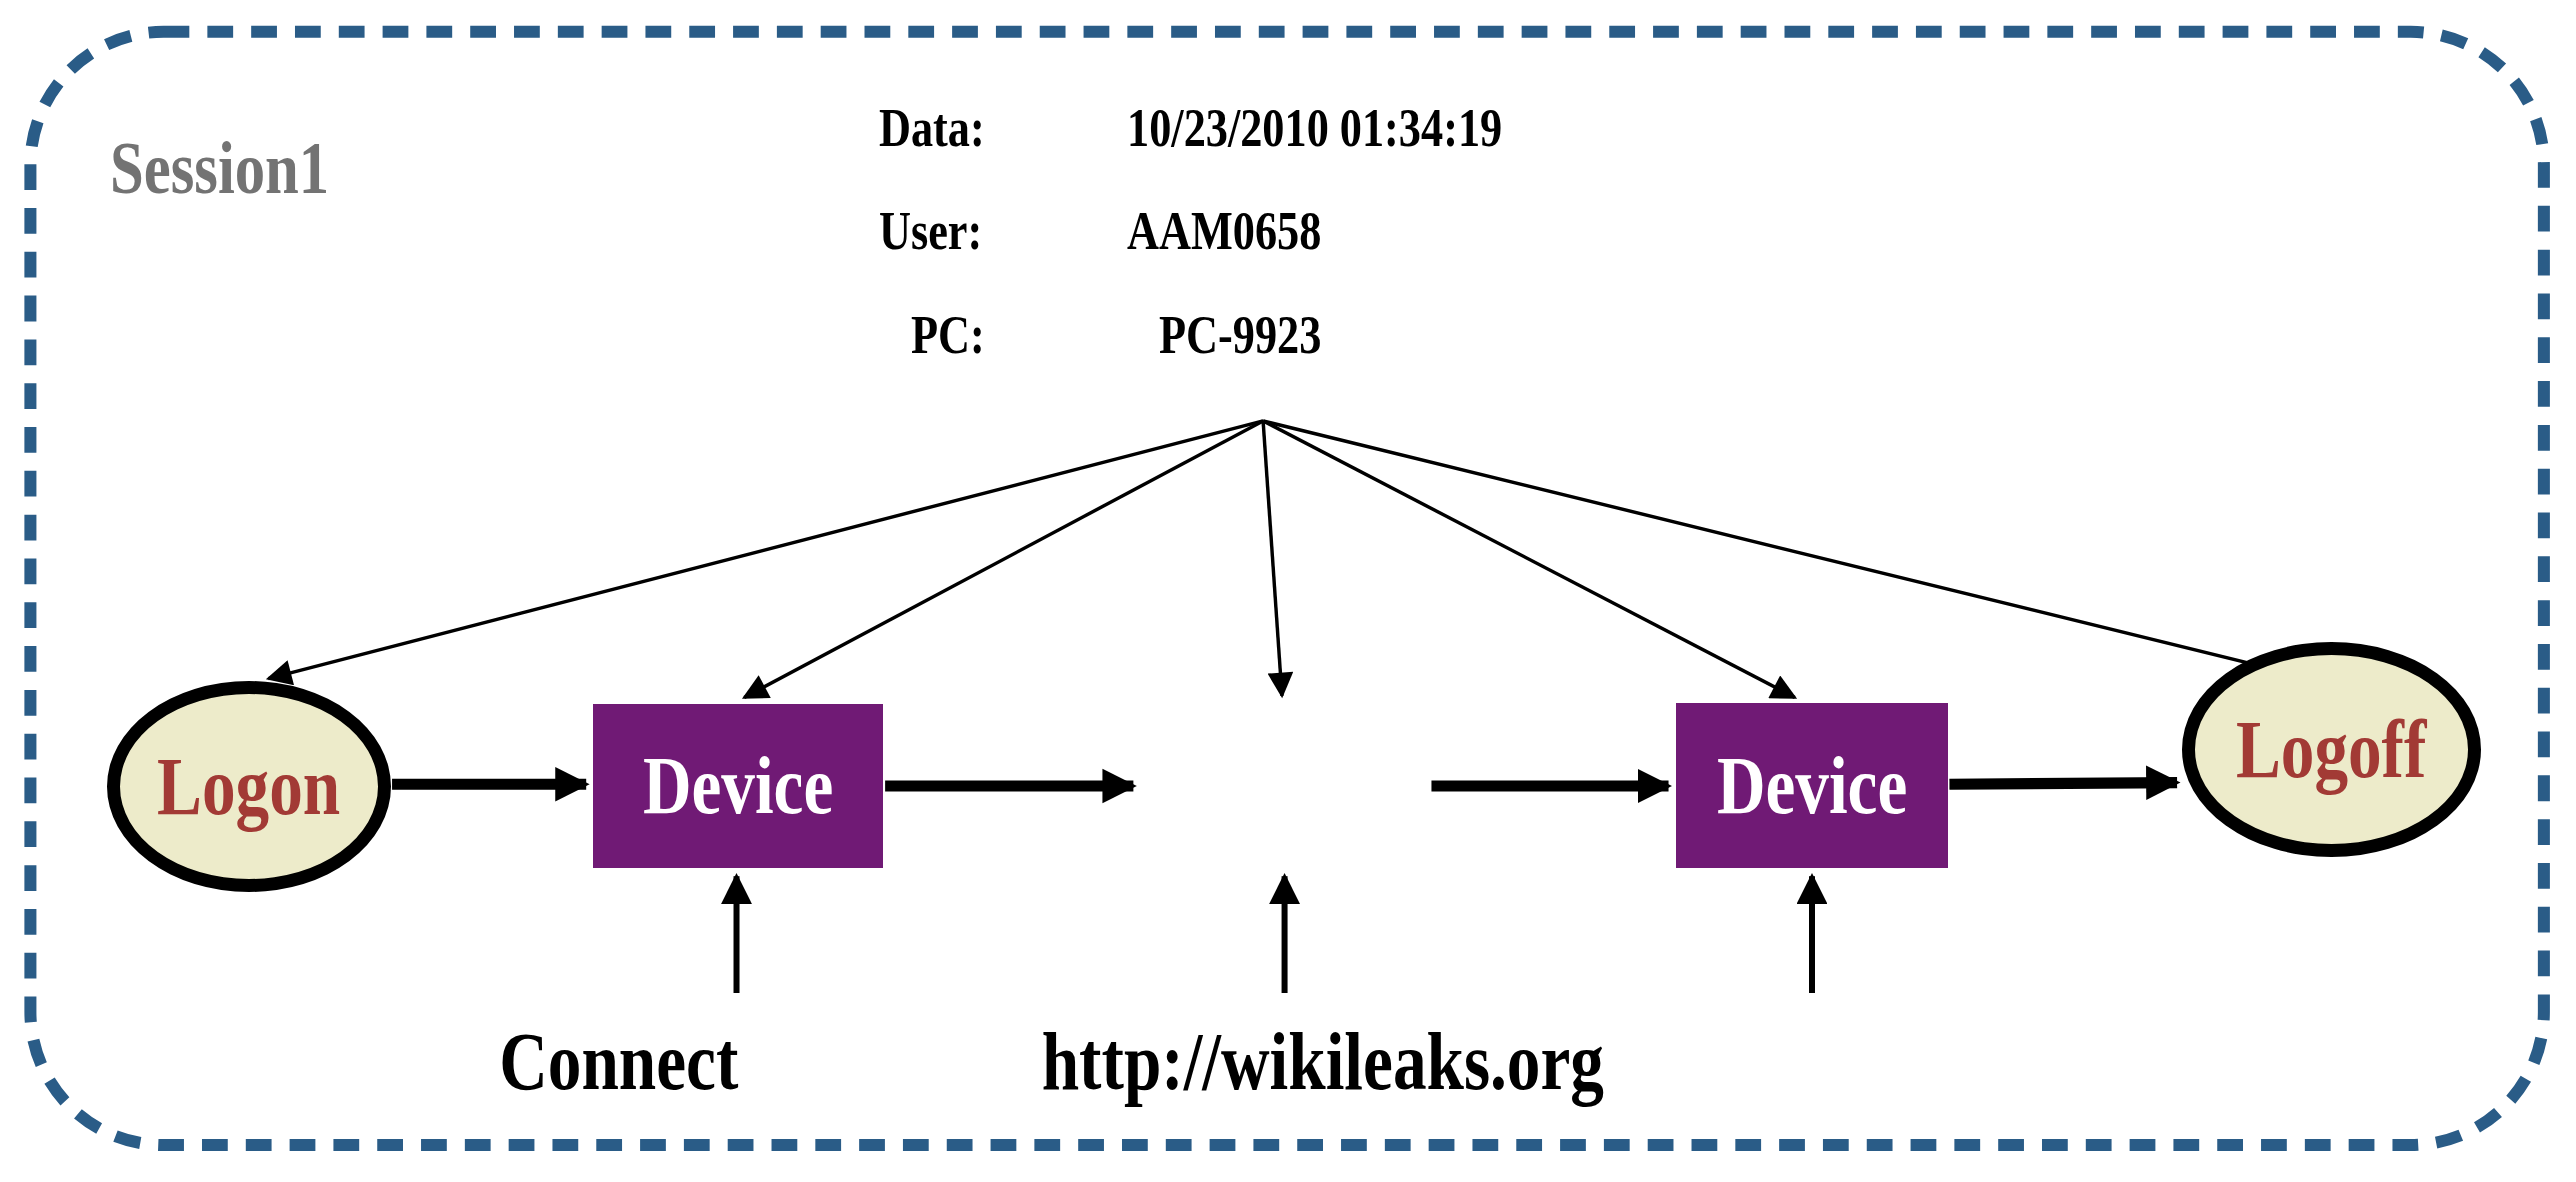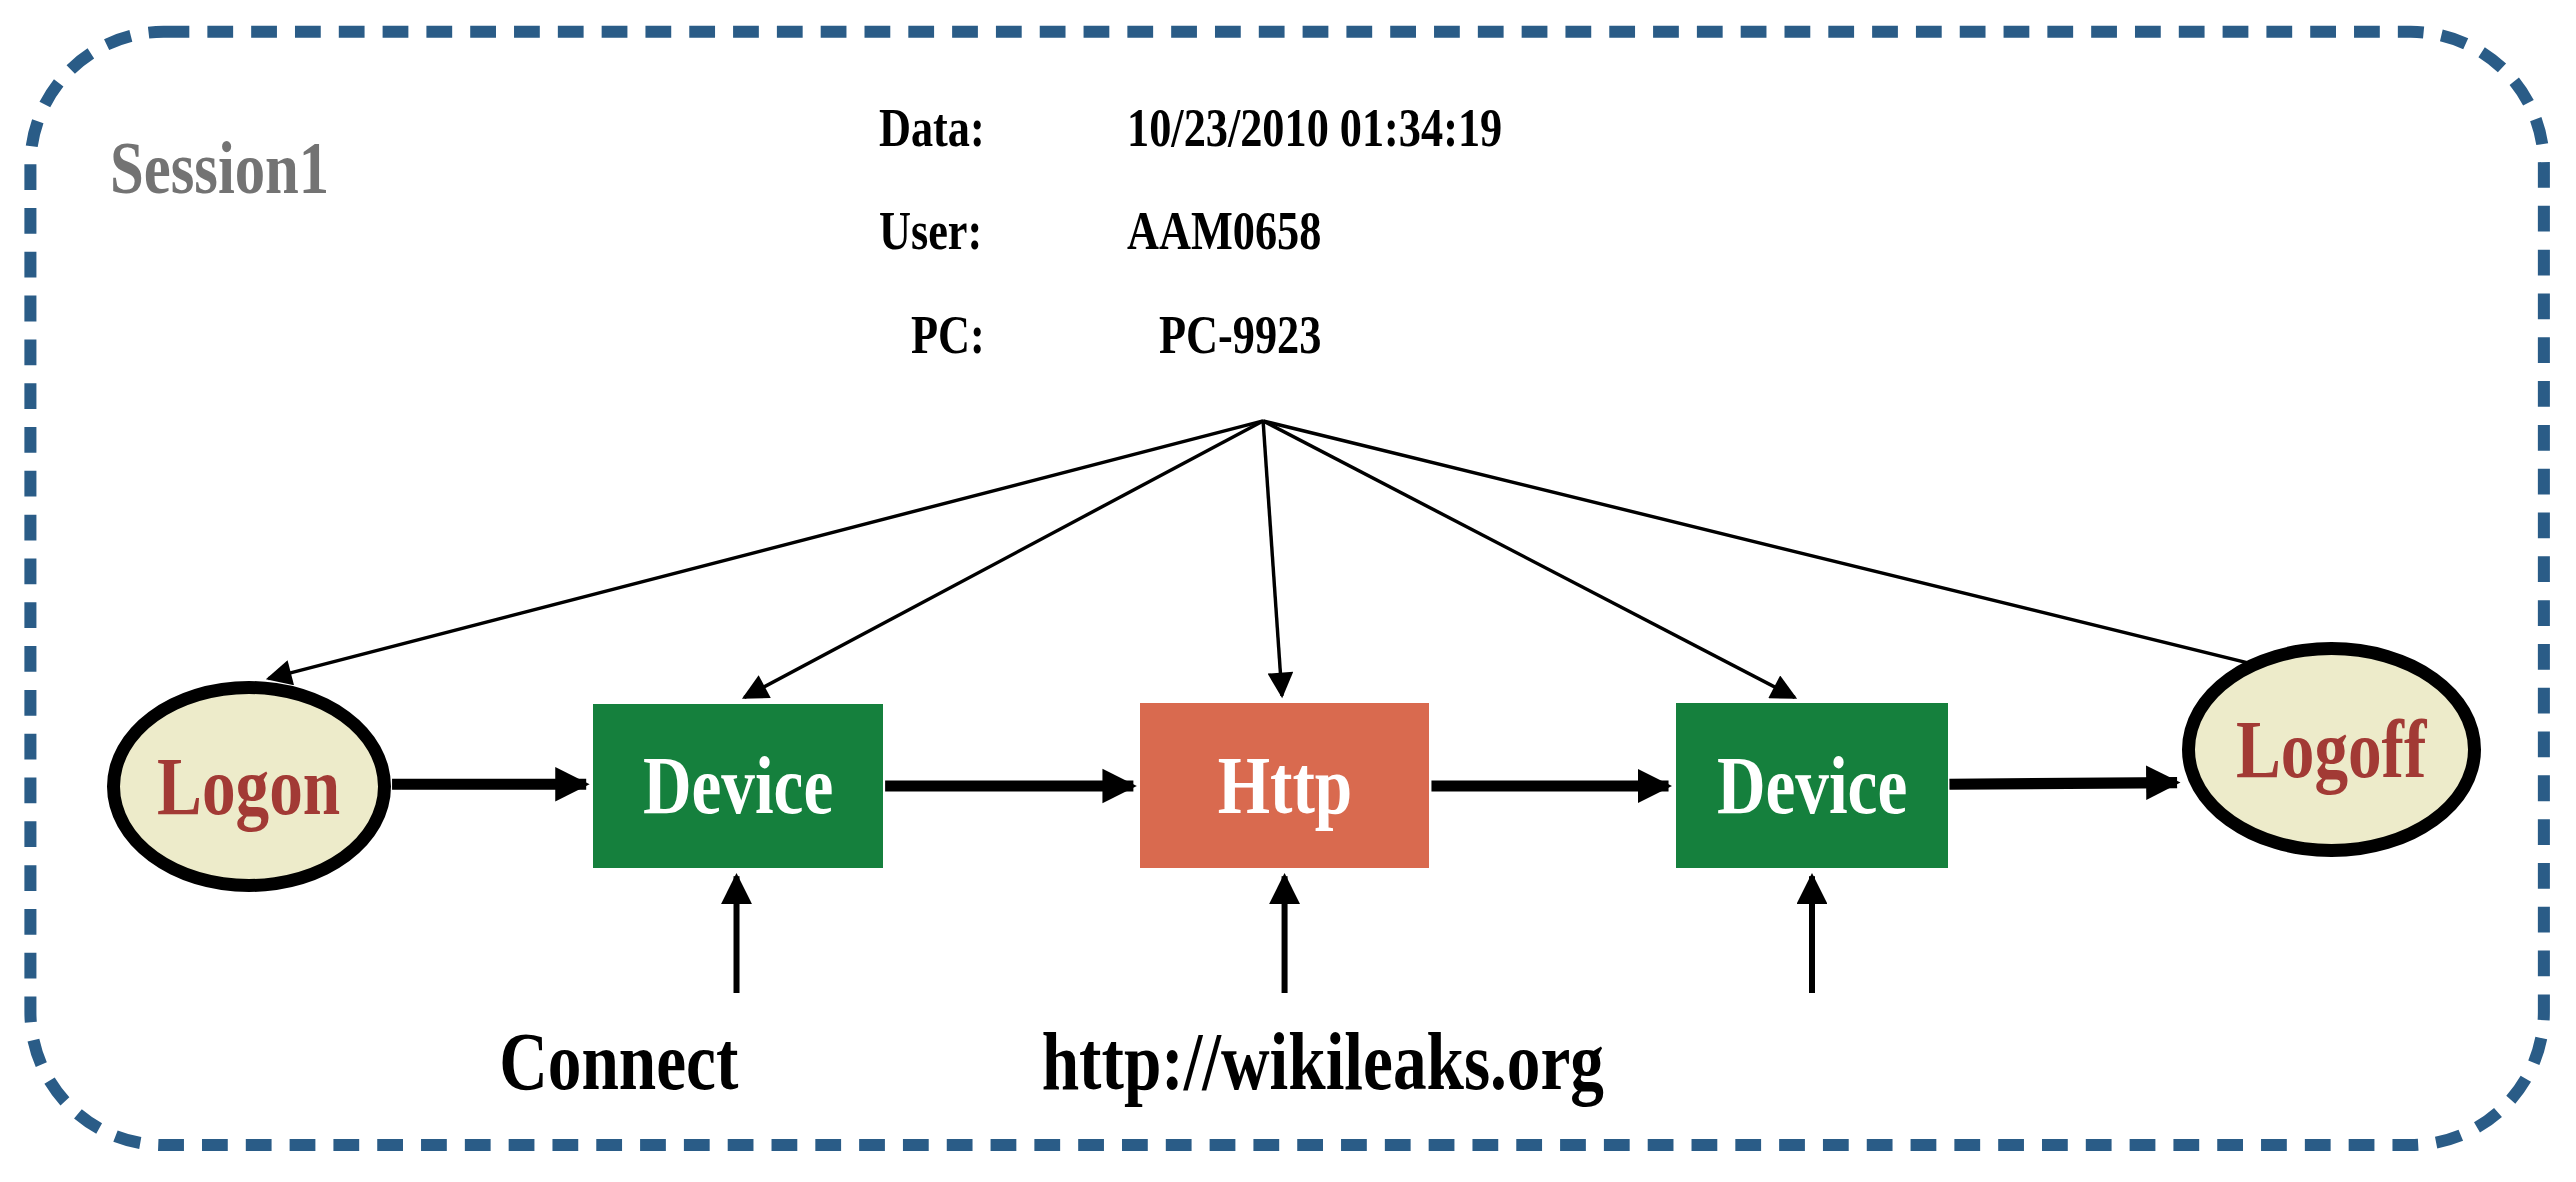--- a/index.html
+++ b/index.html
@@ -24,21 +24,21 @@
   .meta-label{display:inline-block;min-width:210px;}
   .meta-value{display:inline-block;margin-left:79px;}
 
   .node{position:absolute;display:flex;align-items:center;justify-content:center;}
   .node .node-label{font-size:82px;line-height:1;}
   .node-ellipse{
     background:#edebca;border:13px solid #000;border-radius:50%;
     color:#a23a35;box-sizing:border-box;
   }
   .node-rect{color:#ffffff;}
-  .node-teal{background:#15803d;}
+  .node-teal{background:#701a75;}
   .node-orange{background:#d96a4f;}
 
   #node-logon  {left:107px;top:681px;width:284px;height:211px;}
   #node-device1{left:593px;top:704px;width:290px;height:164px;}
   #node-http   {left:1140px;top:703px;width:289px;height:165px;}
   #node-device2{left:1676px;top:703px;width:272px;height:165px;}
   #node-logoff {left:2182px;top:642px;width:299px;height:215px;text-align:center;}
 
   .edge-label{
     position:absolute;top:1021px;font-size:82px;line-height:1;white-space:nowrap;
@@ -113,23 +113,20 @@
       </span>
     </div>
   </div>
 
   <div id="node-logon" class="node node-ellipse">
     <span class="node-label cond-center">Logon</span>
   </div>
   <div id="node-device1" class="node node-rect node-teal">
     <span class="node-label cond-center">Device</span>
   </div>
-  <div id="node-http" class="node node-rect node-orange">
-    <span class="node-label cond-center">Http</span>
-  </div>
   <div id="node-device2" class="node node-rect node-teal">
     <span class="node-label cond-center">Device</span>
   </div>
   <div id="node-logoff" class="node node-ellipse">
     <span class="node-label cond-center">Logoff</span>
   </div>
 
   <div id="label-connect" class="edge-label">
     <span class="cond-center">Connect</span>
   </div>

